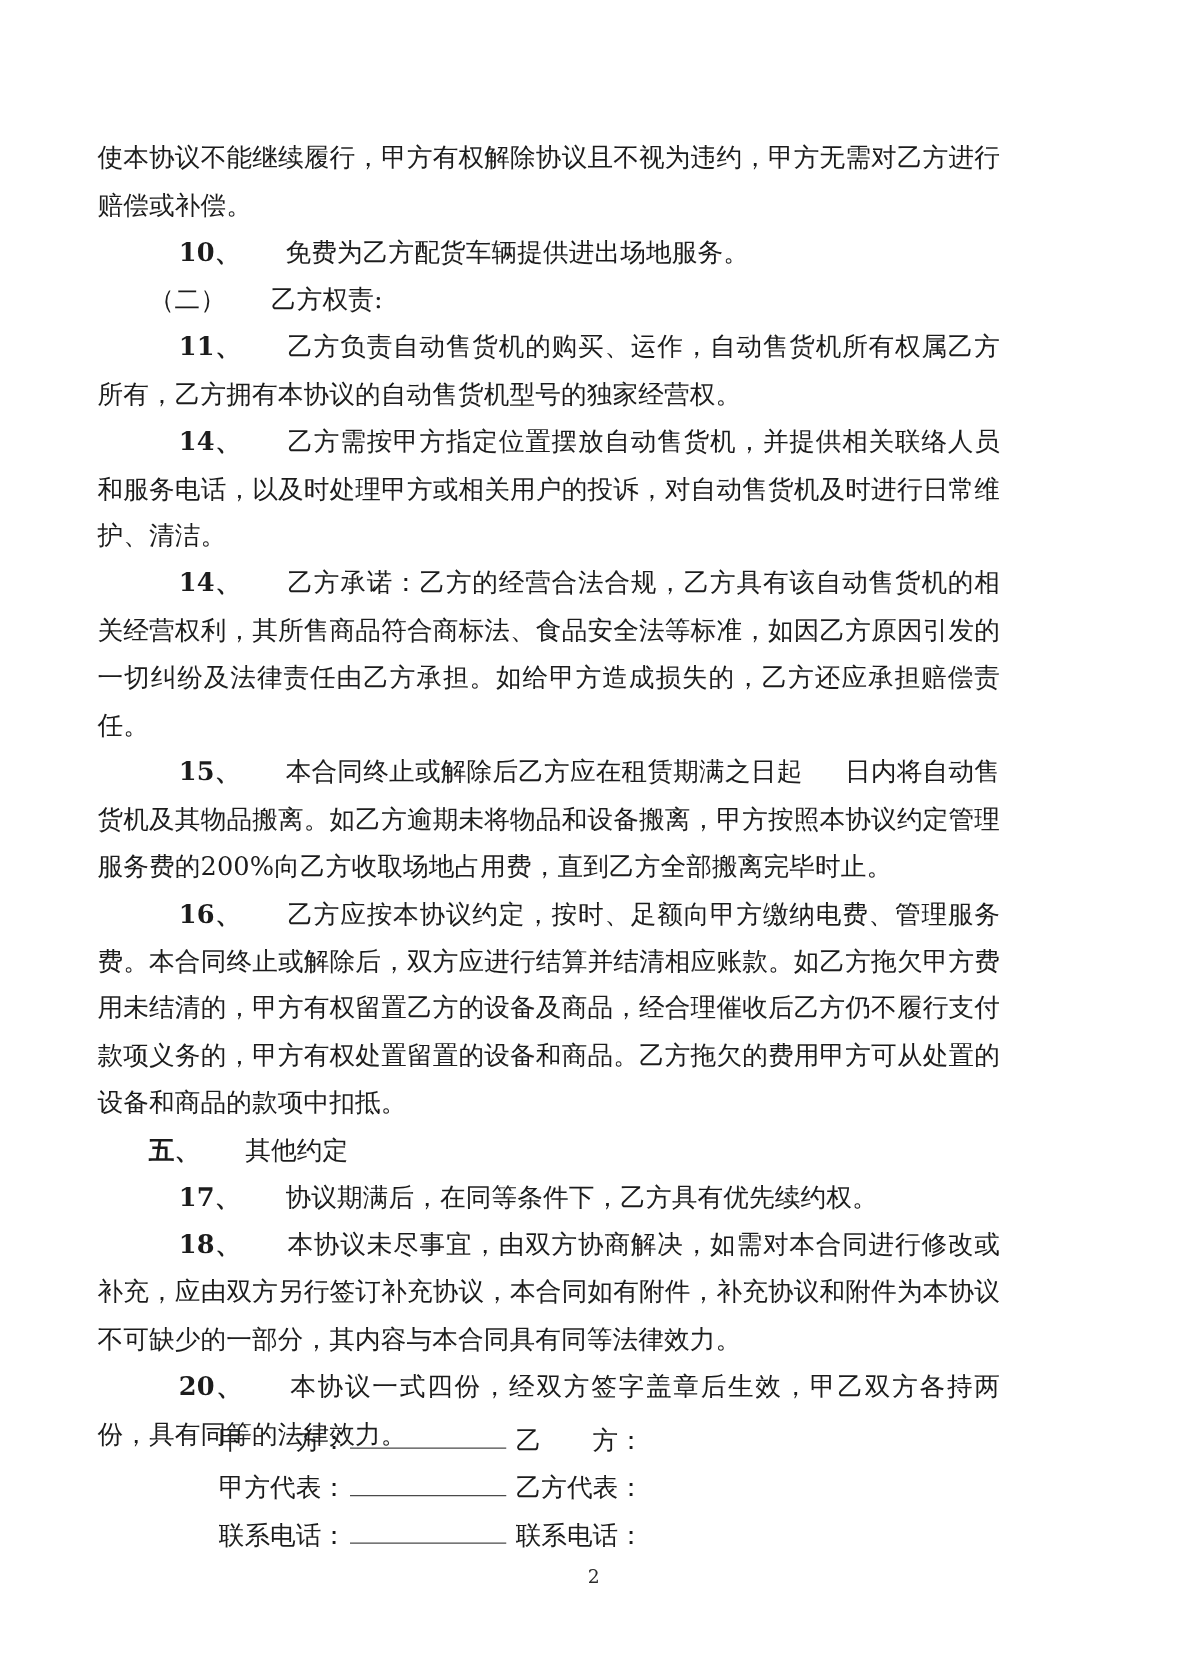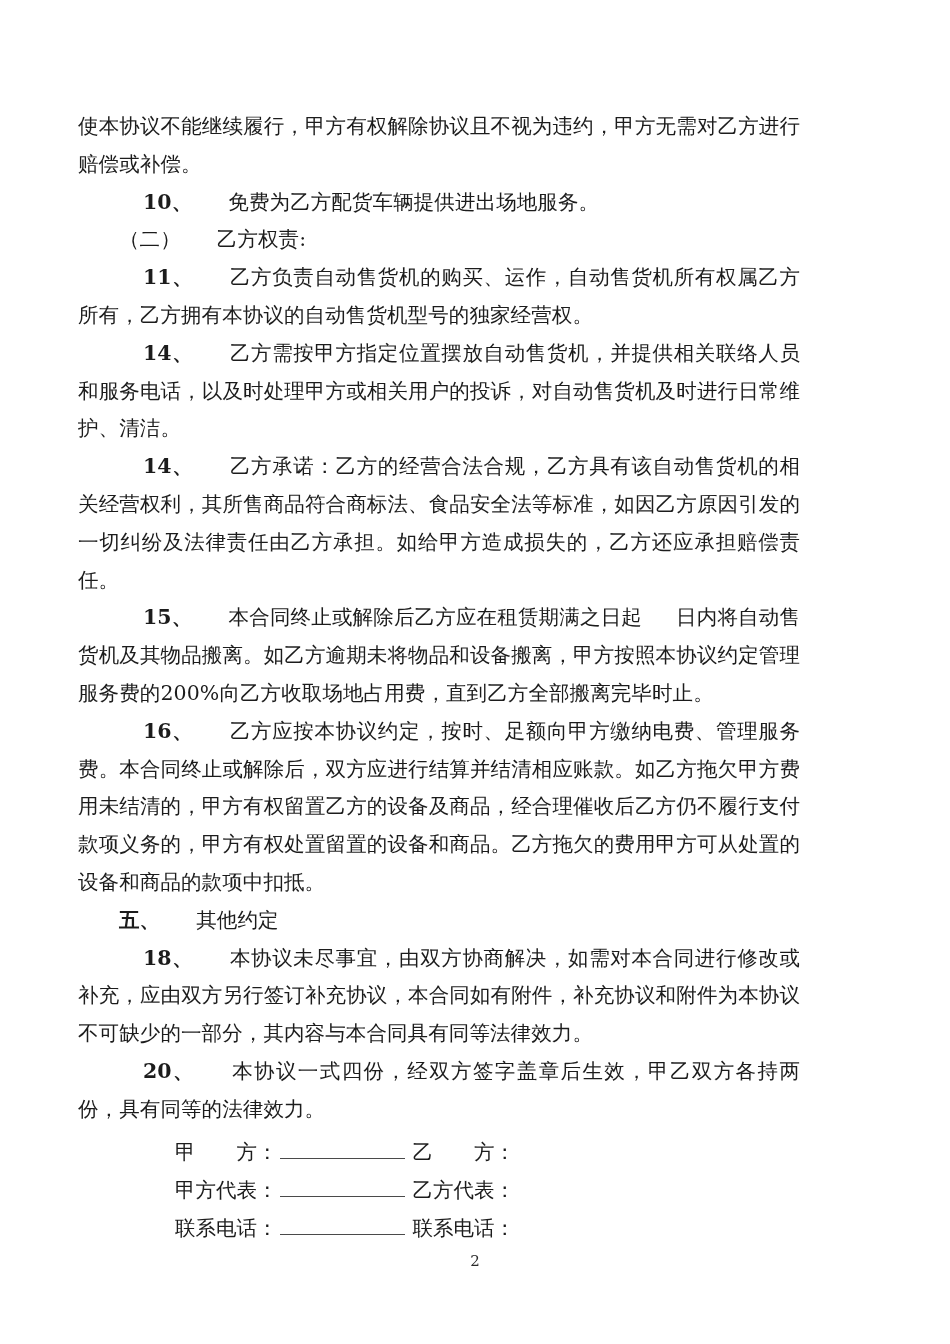--- a/index.html
+++ b/index.html
@@ -114,20 +114,21 @@
 
 
     <p class="para indent"><span class="num">14、</span><span class="gap-num"></span><span>乙方承诺：乙方的经营合法合规，乙方具有该自动售货机的相关经营权利，其所售商品符合商标法、食品安全法等标准，如因乙方原因引发的一切纠纷及法律责任由乙方承担。如给甲方造成损失的，乙方还应承担赔偿责任。</span></p>
 
     <p class="para indent"><span class="num">15、</span><span class="gap-num"></span><span>本合同终止或解除后乙方应在租赁期满之日起</span><span class="blank-inline"></span><span>日内将自动售货机及其物品搬离。如乙方逾期未将物品和设备搬离，甲方按照本协议约定管理服务费的200%向乙方收取场地占用费，直到乙方全部搬离完毕时止。</span></p>
 
     <p class="para indent"><span class="num">16、</span><span class="gap-num"></span><span>乙方应按本协议约定，按时、足额向甲方缴纳电费、管理服务费。本合同终止或解除后，双方应进行结算并结清相应账款。如乙方拖欠甲方费用未结清的，甲方有权留置乙方的设备及商品，经合理催收后乙方仍不履行支付款项义务的，甲方有权处置留置的设备和商品。乙方拖欠的费用甲方可从处置的设备和商品的款项中扣抵。</span></p>
 
     <p class="para indent"><span class="sec-label">五、</span><span class="gap-num"></span><span>其他约定</span></p>
 
+    <p class="para indent"><span class="num">17、</span><span class="gap-num"></span><span>协议期满后，在同等条件下，乙方具有优先续约权。</span></p>
 
     <p class="para indent"><span class="num">18、</span><span class="gap-num"></span><span>本协议未尽事宜，由双方协商解决，如需对本合同进行修改或补充，应由双方另行签订补充协议，本合同如有附件，补充协议和附件为本协议不可缺少的一部分，其内容与本合同具有同等法律效力。</span></p>
 
 
     <p class="para indent"><span class="num">20、</span><span class="gap-num"></span><span>本协议一式四份，经双方签字盖章后生效，甲乙双方各持两份，具有同等的法律效力。</span></p>
 
   </div>
 
   <div class="sign-block">
 

